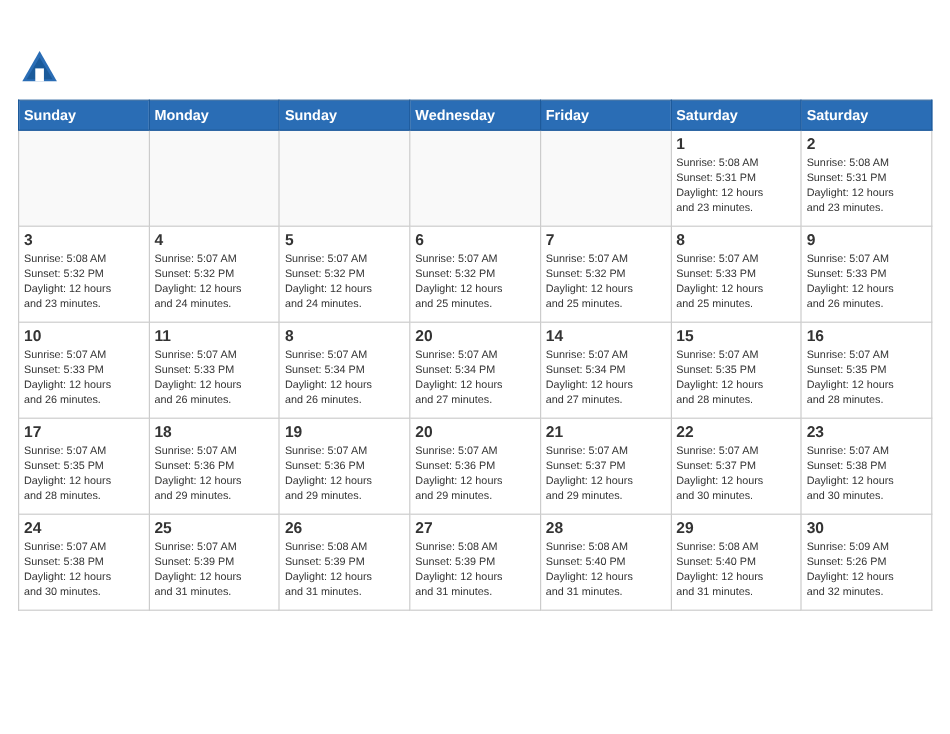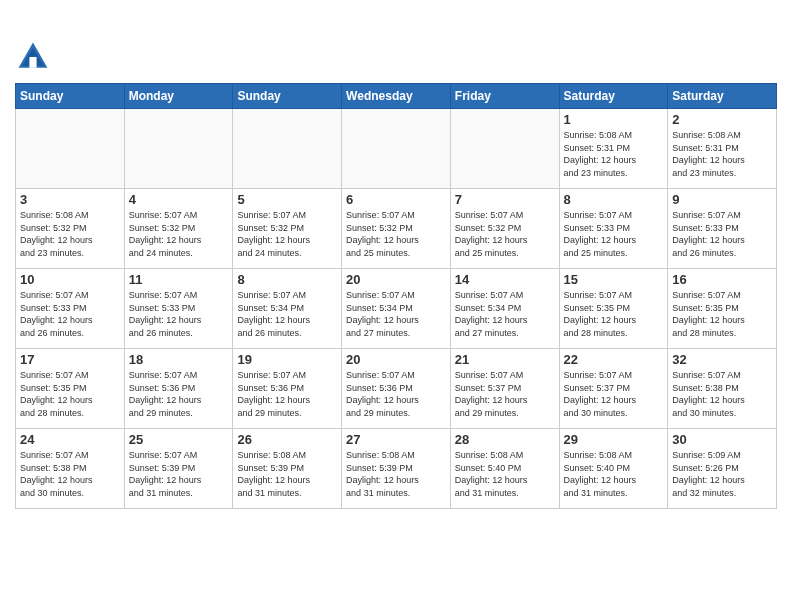--- a/index.html
+++ b/index.html
@@ -296,21 +296,21 @@
 and 29 minutes.</div>
           </td>
           <td>
             <span class="day-number">22</span>
             <div class="day-info" style="white-space: pre-line;">Sunrise: 5:07 AM
 Sunset: 5:37 PM
 Daylight: 12 hours
 and 30 minutes.</div>
           </td>
           <td>
-            <span class="day-number">32</span>
+            <span class="day-number">23</span>
             <div class="day-info" style="white-space: pre-line;">Sunrise: 5:07 AM
 Sunset: 5:38 PM
 Daylight: 12 hours
 and 30 minutes.</div>
           </td>
         </tr>
         <tr>
           <td>
             <span class="day-number">24</span>
             <div class="day-info" style="white-space: pre-line;">Sunrise: 5:07 AM

